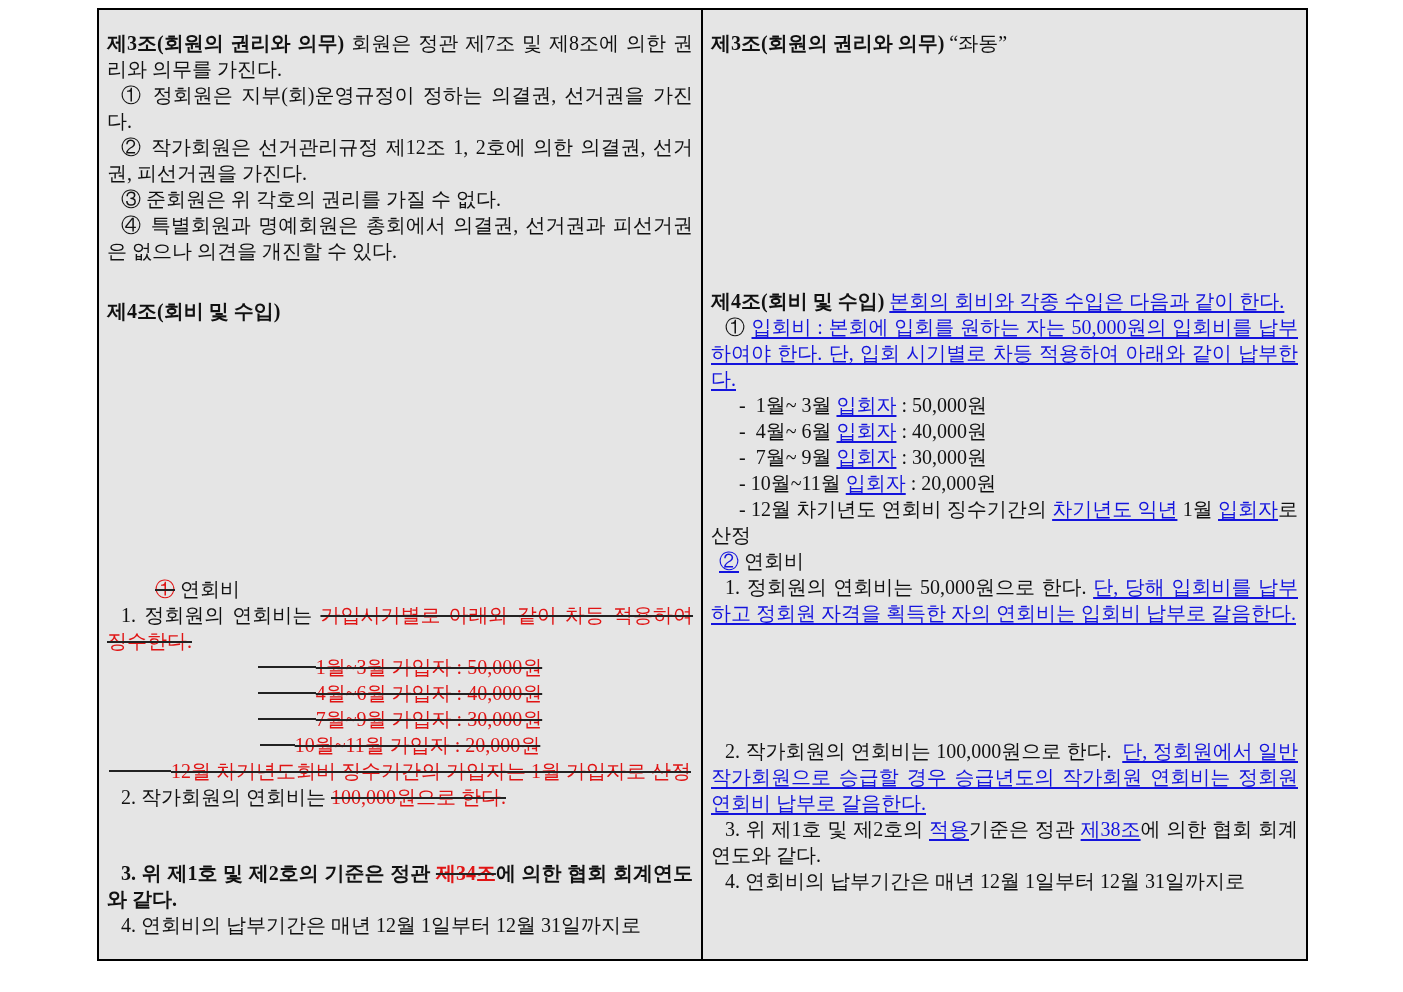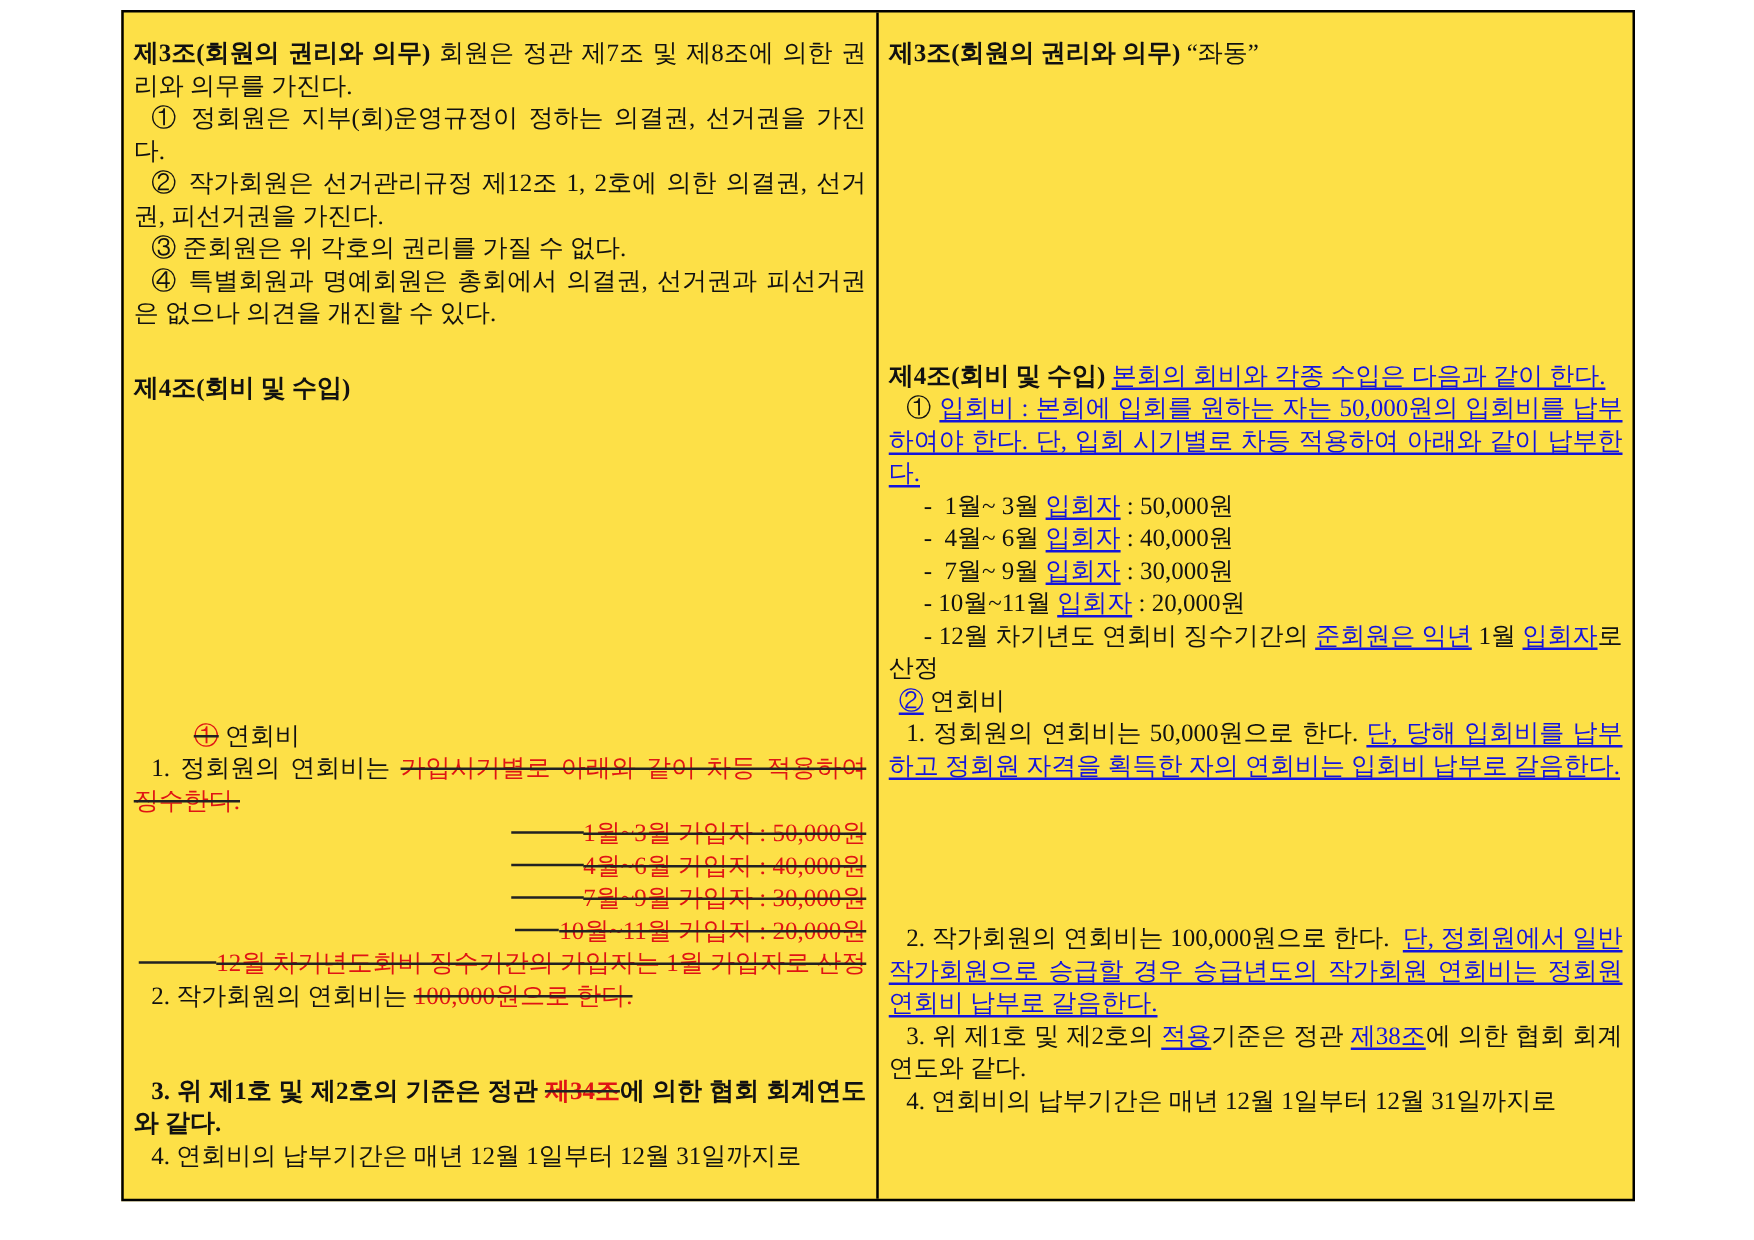--- a/index.html
+++ b/index.html
@@ -14,21 +14,21 @@
   }
   .comparison-table {
     position: absolute;
     left: 97px;
     top: 8px;
     width: 1211px;
     height: 953px;
     box-sizing: border-box;
     border: 2px solid var(--border-color, #000000);
     display: flex;
-    background: #fde047;
+    background: #e5e5e5;
   }
   .cell {
     box-sizing: border-box;
     overflow: hidden;
     padding: 20px 8px 0 8px;
     font-size: 20px;
     line-height: 26px;
   }
   .cell.left  { width: 604px; border-right: 2px solid var(--border-color, #000000); }
   .cell.right { flex: 1; }
@@ -56,21 +56,21 @@
 
   
   .lead {
     display: inline-block;
     border-top: 2px solid var(--strike-color, #222222);
     vertical-align: 6px;
   }
   .lead.a { width: 58px; }
   .lead.b { width: 35px; }
   .lead.c { width: 62px; }
-  .delrow { text-align: right; }
+  .delrow { text-align: center; }
 
   
   .left  .a4t     { margin-top: 34px; }
   .left  .feehead { margin-top: 252px; margin-left: 40px; }
   .left  .m3      { margin-top: 50px; font-weight: bold; }
   .right .a4p     { margin-top: 232px; }
   .right .m2      { margin-top: 112px; }
 </style>
 </head>
 <body>
@@ -108,21 +108,21 @@
       <p class="para"><b>제3조(회원의 권리와 의무)</b><span> “좌동”</span></p>
 
       <p class="a4p"><b>제4조(회비 및 수입) </b><span class="ins">본회의 회비와 각종 수입은 다음과 같이 한다.</span></p>
 
       <p class="ind"><span>① </span><span class="ins">입회비 : 본회에 입회를 원하는 자는 50,000원의 입회비를 납부하여야 한다. 단, 입회 시기별로 차등 적용하여 아래와 같이 납부한다.</span></p>
 
       <p class="rowind"><span>- &nbsp;1월~ 3월 </span><span class="ins">입회자</span><span> : 50,000원</span></p>
       <p class="rowind"><span>- &nbsp;4월~ 6월 </span><span class="ins">입회자</span><span> : 40,000원</span></p>
       <p class="rowind"><span>- &nbsp;7월~ 9월 </span><span class="ins">입회자</span><span> : 30,000원</span></p>
       <p class="rowind"><span>- 10월~11월 </span><span class="ins">입회자</span><span> : 20,000원</span></p>
-      <p class="rowind"><span>- 12월 차기년도 연회비 징수기간의 </span><span class="ins">준회원은 익년</span><span> 1월 </span><span class="ins">입회자</span><span>로 산정</span></p>
+      <p class="rowind"><span>- 12월 차기년도 연회비 징수기간의 </span><span class="ins">차기년도 익년</span><span> 1월 </span><span class="ins">입회자</span><span>로 산정</span></p>
 
       <p class="ind8"><span class="ins">②</span><span> 연회비</span></p>
 
       <p class="ind"><span>1. 정회원의 연회비는 50,000원으로 한다. </span><span class="ins">단, 당해 입회비를 납부하고 정회원 자격을 획득한 자의 연회비는 입회비 납부로 갈음한다.</span></p>
 
       <p class="ind m2"><span>2. 작가회원의 연회비는 100,000원으로 한다.&nbsp; </span><span class="ins">단, 정회원에서 일반작가회원으로 승급할 경우 승급년도의 작가회원 연회비는 정회원 연회비 납부로 갈음한다.</span></p>
 
       <p class="ind"><span>3. 위 제1호 및 제2호의 </span><span class="ins">적용</span><span>기준은 정관 </span><span class="ins">제38조</span><span>에 의한 협회 회계연도와 같다.</span></p>
 
       <p class="ind">4. 연회비의 납부기간은 매년 12월 1일부터 12월 31일까지로</p>

